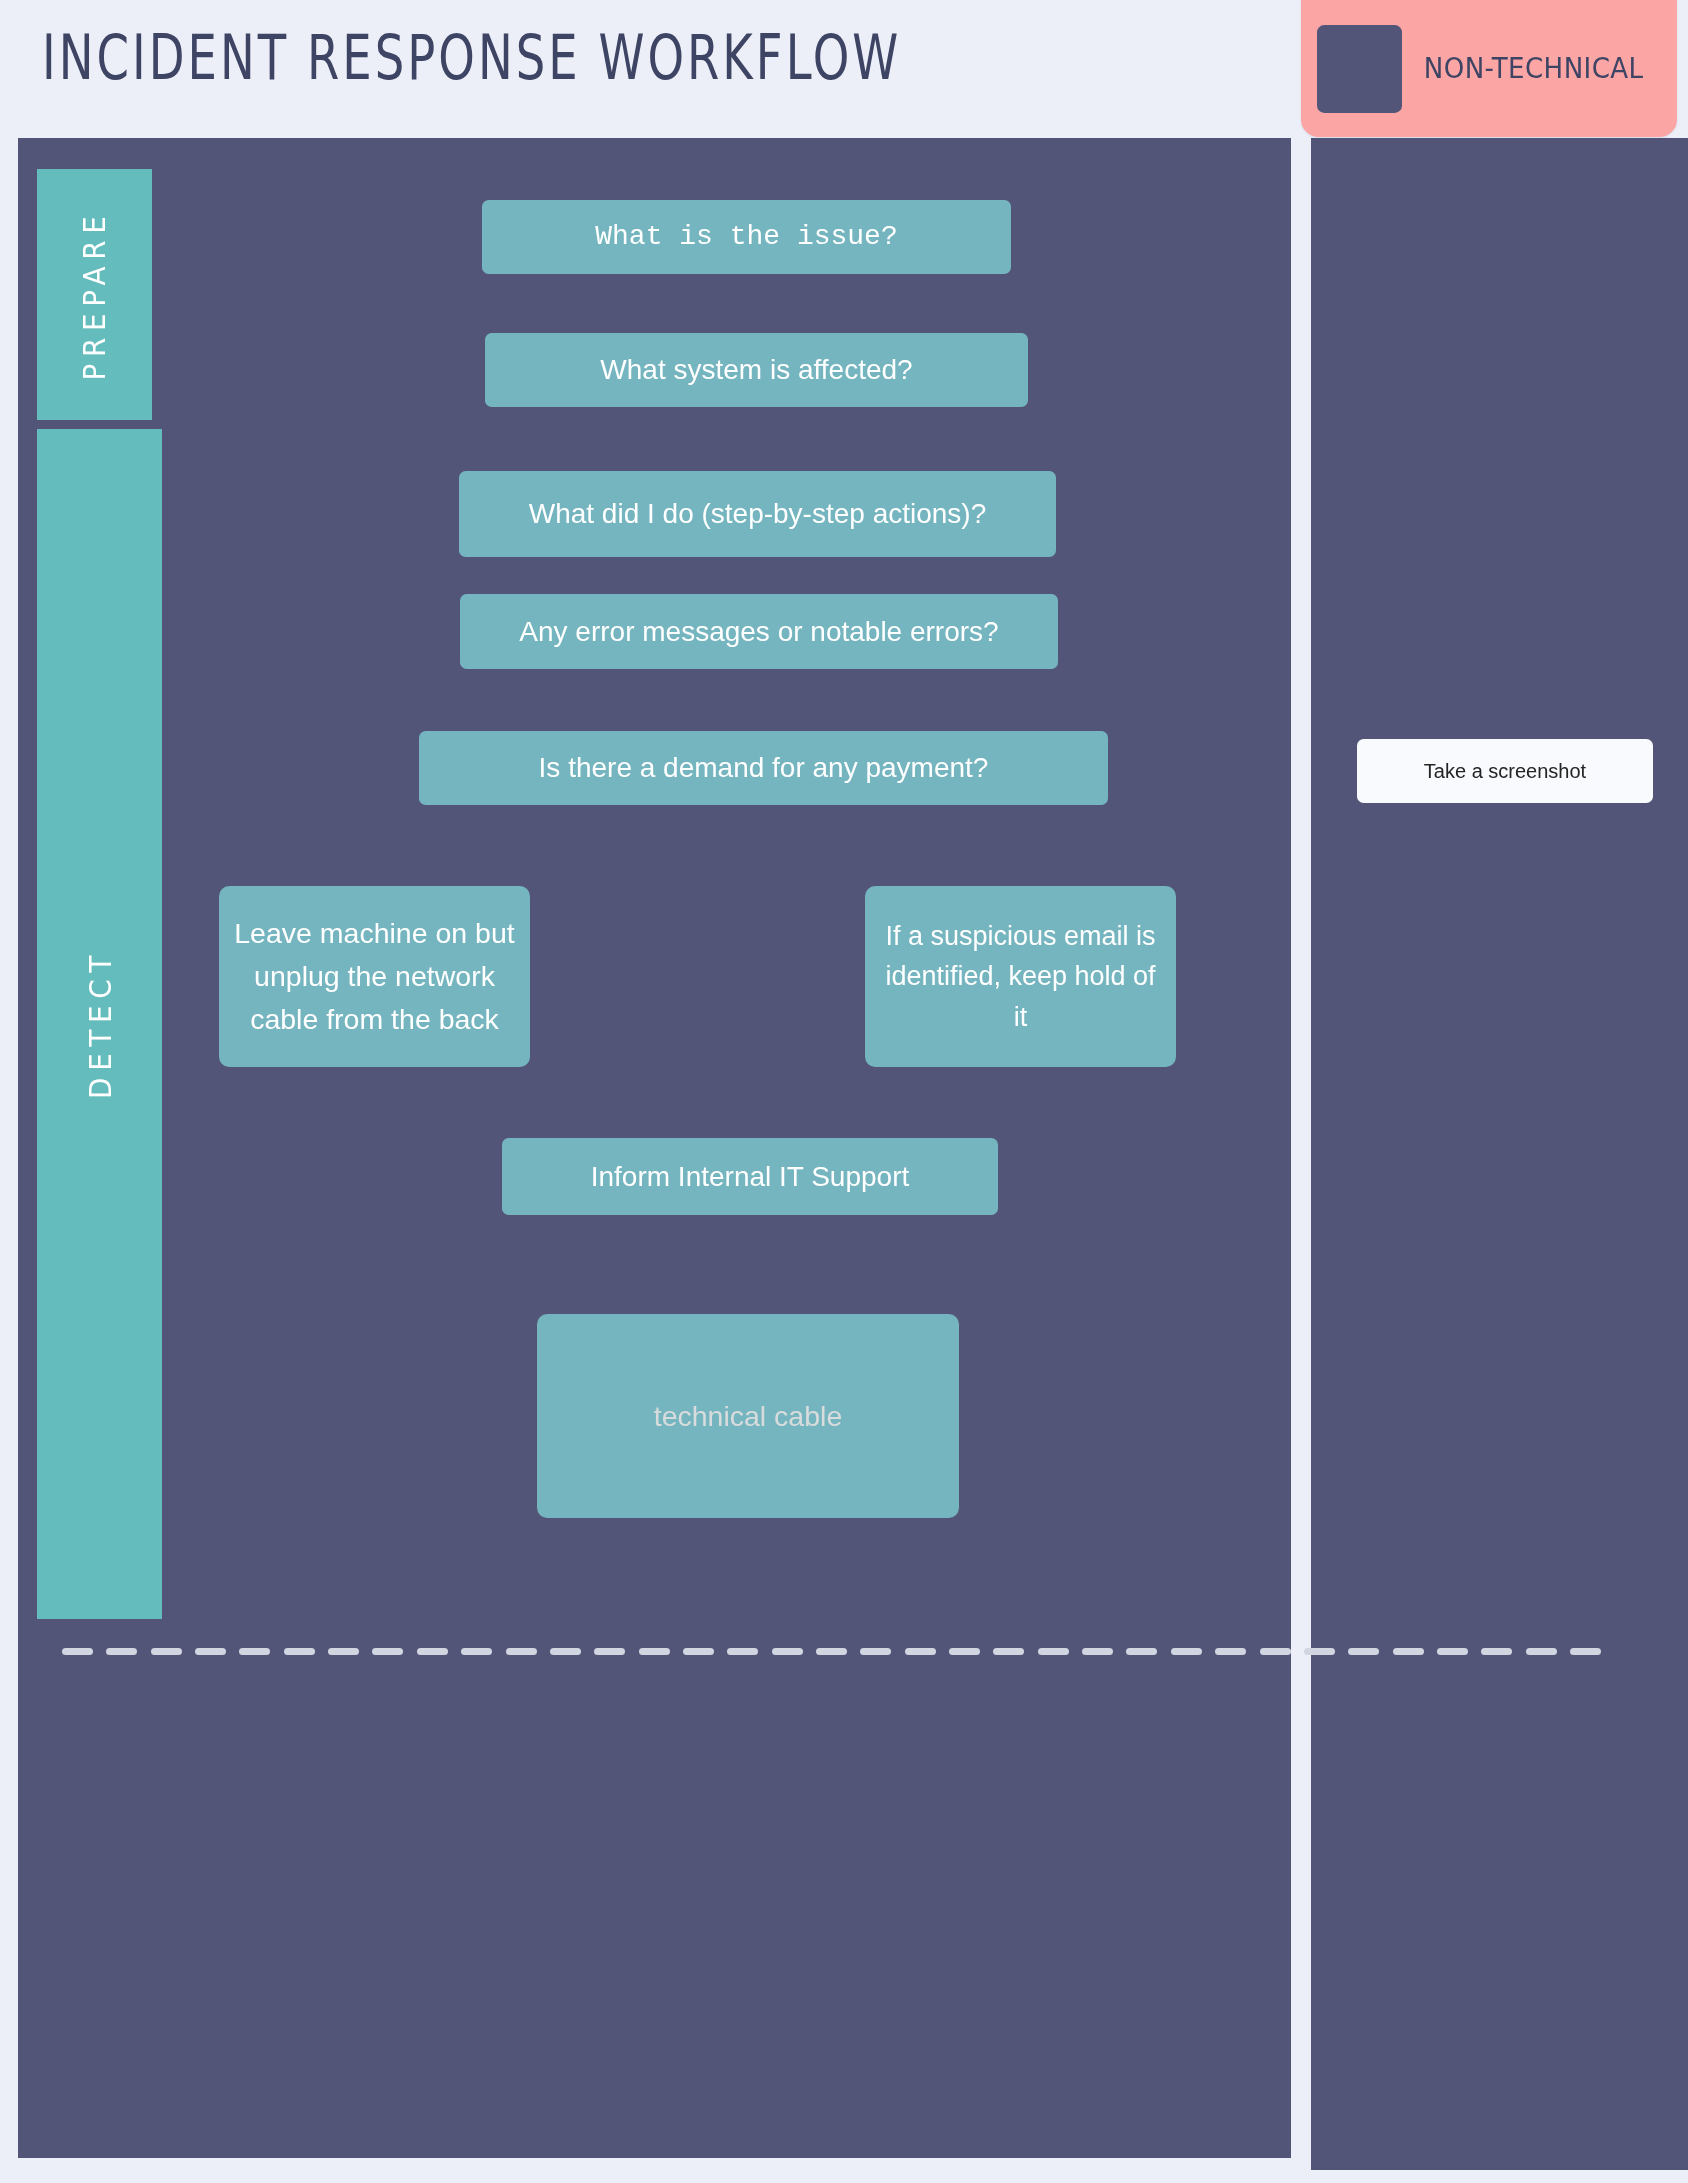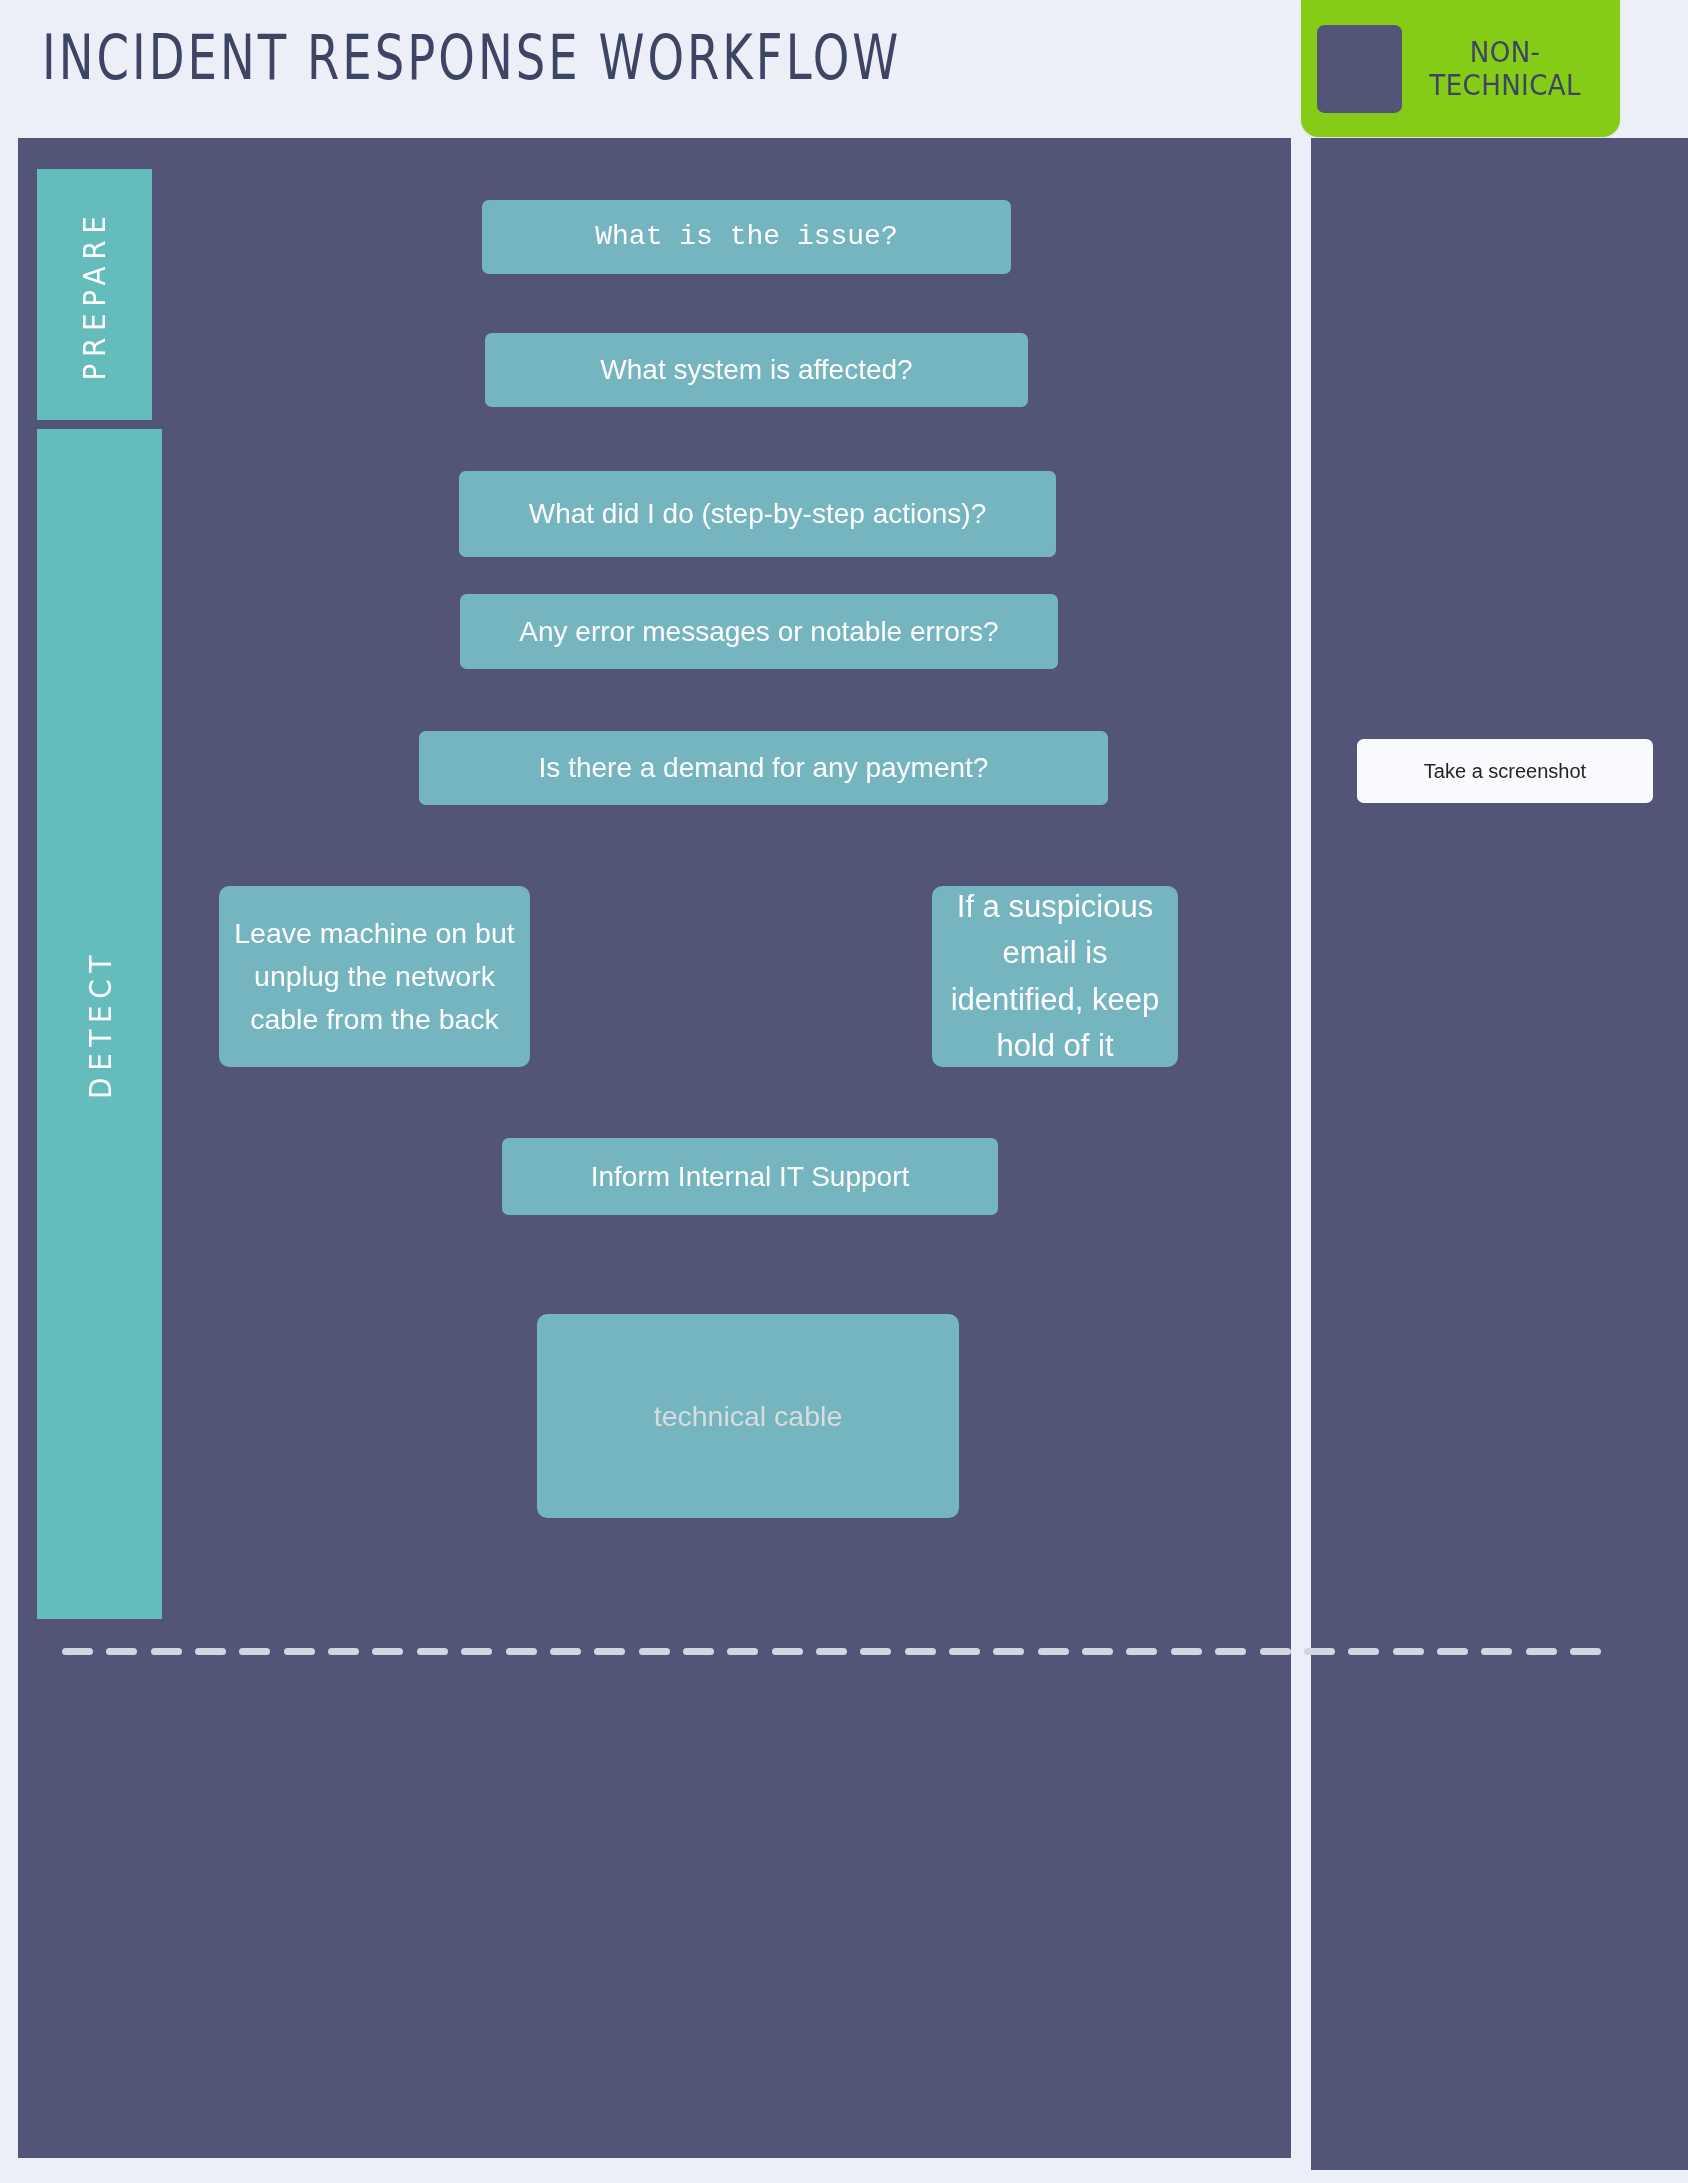--- a/index.html
+++ b/index.html
@@ -34,23 +34,23 @@
     transform: scaleX(0.82);
     transform-origin: left center;
     white-space: nowrap;
   }
 
   
   .legend-card {
     position: absolute;
     left: 1301px;
     top: 0px;
-    width: 319px;
+    width: 376px;
     height: 137px;
-    background: #84cc16;
+    background: #fca5a5;
     border-radius: 0 0 17.5px 17.5px;
     box-shadow: 0 0.7px 2.2px rgba(60,65,100,0.10);
     display: flex;
     align-items: center;
     box-sizing: border-box;
     padding: 0 19px 0 16px;
     z-index: 6;
   }
   .legend-swatch {
     width: 85px;
@@ -138,22 +138,22 @@
   .task-box.multiline { border-radius: 10.2px; margin-top: 8px; }
   .task-box .link-text { color: #d8dcdd; }
 
   #box-issue       { left: 482px;  top: 200px;  width: 529px; height: 74px; font-family: Liberation Mono, monospace; }
   #box-system      { left: 485px;  top: 333px;  width: 543px; height: 74px; }
   #box-steps       { left: 459px;  top: 471px;  width: 597px; height: 86px; }
   #box-errors      { left: 460px;  top: 594px;  width: 598px; height: 75px; }
   #box-payment     { left: 419px;  top: 731px; width: 689px; height: 74px; }
   #box-unplug      { left: 219px;  top: 878px; width: 311px; height: 181px;
                      font-size: 28.5px; line-height: 1.5; }
-  #box-email       { left: 932px; top: 878px; width: 246px; height: 181px;
-                     font-size: 31px; line-height: 1.5; }
+  #box-email       { left: 865px; top: 878px; width: 311px; height: 181px;
+                     font-size: 27px; line-height: 1.5; }
   #box-inform      { left: 502px;  top: 1138px; width: 496px; height: 77px; }
   #box-refer       { left: 537px;  top: 1306px; width: 422px; height: 204px;
                      font-size: 28.5px; line-height: 1.5; }
 
   
   #card-screenshot {
     position: absolute;
     left: 1357px;
     top: 739px;
     width: 296px;

